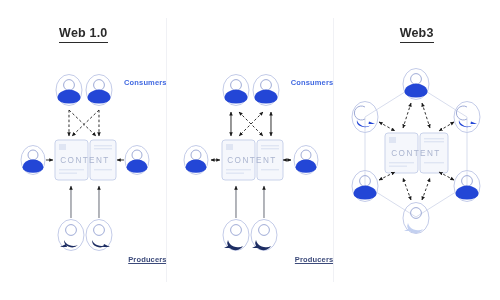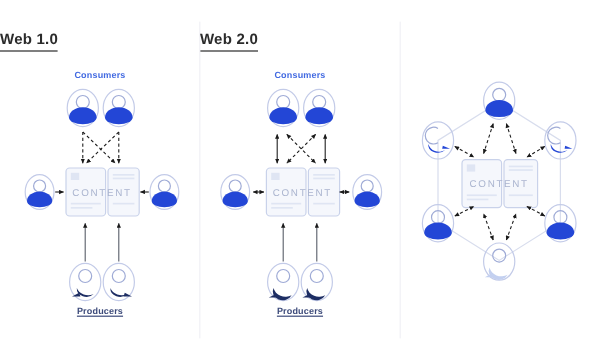--- a/index.html
+++ b/index.html
@@ -27,36 +27,38 @@
     height:264px;
     background:#f0f1f5;
   }
   #div1{left:166px;}
   #div2{left:333px;}
 
   .panel-title{
     position:absolute;
     left:0;right:0;
     top:26px;
+    text-align:center;
     font-size:12.5px;
     font-weight:700;
     color:#2b2b2b;
     letter-spacing:.2px;
   }
   .panel-title span{
     border-bottom:1.6px solid #2b2b2b;
     padding-bottom:1.5px;
   }
   .lbl{
     position:absolute;
     left:0;right:0;
-    text-align:center;
+    text-align:right;
     font-size:7.5px;
     font-weight:600;
     letter-spacing:.15px;
+    margin-top:20px;
   }
   .lbl-consumers{ top:58px; color:#4169e1; }
   .lbl-producers{ bottom:36px; color:#3c4a7a;text-decoration:underline; }
 
   .svg-layer{
     position:absolute;
     left:0;top:0;
     width:166.66px;height:300px;
     overflow:visible;
   }
@@ -140,21 +142,20 @@
         <circle cx="99" cy="230" r="5.4" fill="none" stroke="#9fabd6" stroke-width="1"></circle>
         <path d="M92,240 a10,9 0 0 0 14,5 a8,7 0 0 1 -14,-5 z" fill="#1d2d63"></path>
         <path d="M110,247 l-6,-3 l-1,3 z" fill="#1d2d63"></path>
       </g>
     </svg>
   </div>
 
   <div class="divider" id="div1"></div>
 
   <div class="panel">
-    <div class="panel-title"><span>Web 2.0</span></div>
     <div class="lbl lbl-consumers">Consumers</div>
     <div class="lbl lbl-producers">Producers</div>
 
     <svg class="svg-layer" viewBox="0 0 166.66 300">
       <defs>
         <marker id="ah2" markerWidth="5" markerHeight="5" refX="4.2" refY="2" orient="auto">
           <path d="M0,0 L4.4,2 L0,4 z" fill="#1a1a1a"></path>
         </marker>
         <marker id="ah2s" markerWidth="5" markerHeight="5" refX="0.4" refY="2" orient="auto">
           <path d="M4.4,0 L0,2 L4.4,4 z" fill="#1a1a1a"></path>
@@ -222,20 +223,21 @@
         <circle cx="97" cy="230" r="5.4" fill="none" stroke="#9fabd6" stroke-width="1"></circle>
         <path d="M89,240 a10,9 0 0 0 15,6 a8,7 0 0 1 -15,-6 z" fill="#1d2d63"></path>
         <path d="M85,248 l6,-3 l1,3 z" fill="#1d2d63"></path>
       </g>
     </svg>
   </div>
 
   <div class="divider" id="div2"></div>
 
   <div class="panel">
+    <div class="panel-title"><span>Web3</span></div>
 
     <svg class="svg-layer" viewBox="0 0 166.66 300">
       <defs>
         <marker id="ah3" markerWidth="5" markerHeight="5" refX="4.2" refY="2" orient="auto">
           <path d="M0,0 L4.4,2 L0,4 z" fill="#1a1a1a"></path>
         </marker>
         <marker id="ah3s" markerWidth="5" markerHeight="5" refX="0.4" refY="2" orient="auto">
           <path d="M4.4,0 L0,2 L4.4,4 z" fill="#1a1a1a"></path>
         </marker>
       </defs>

